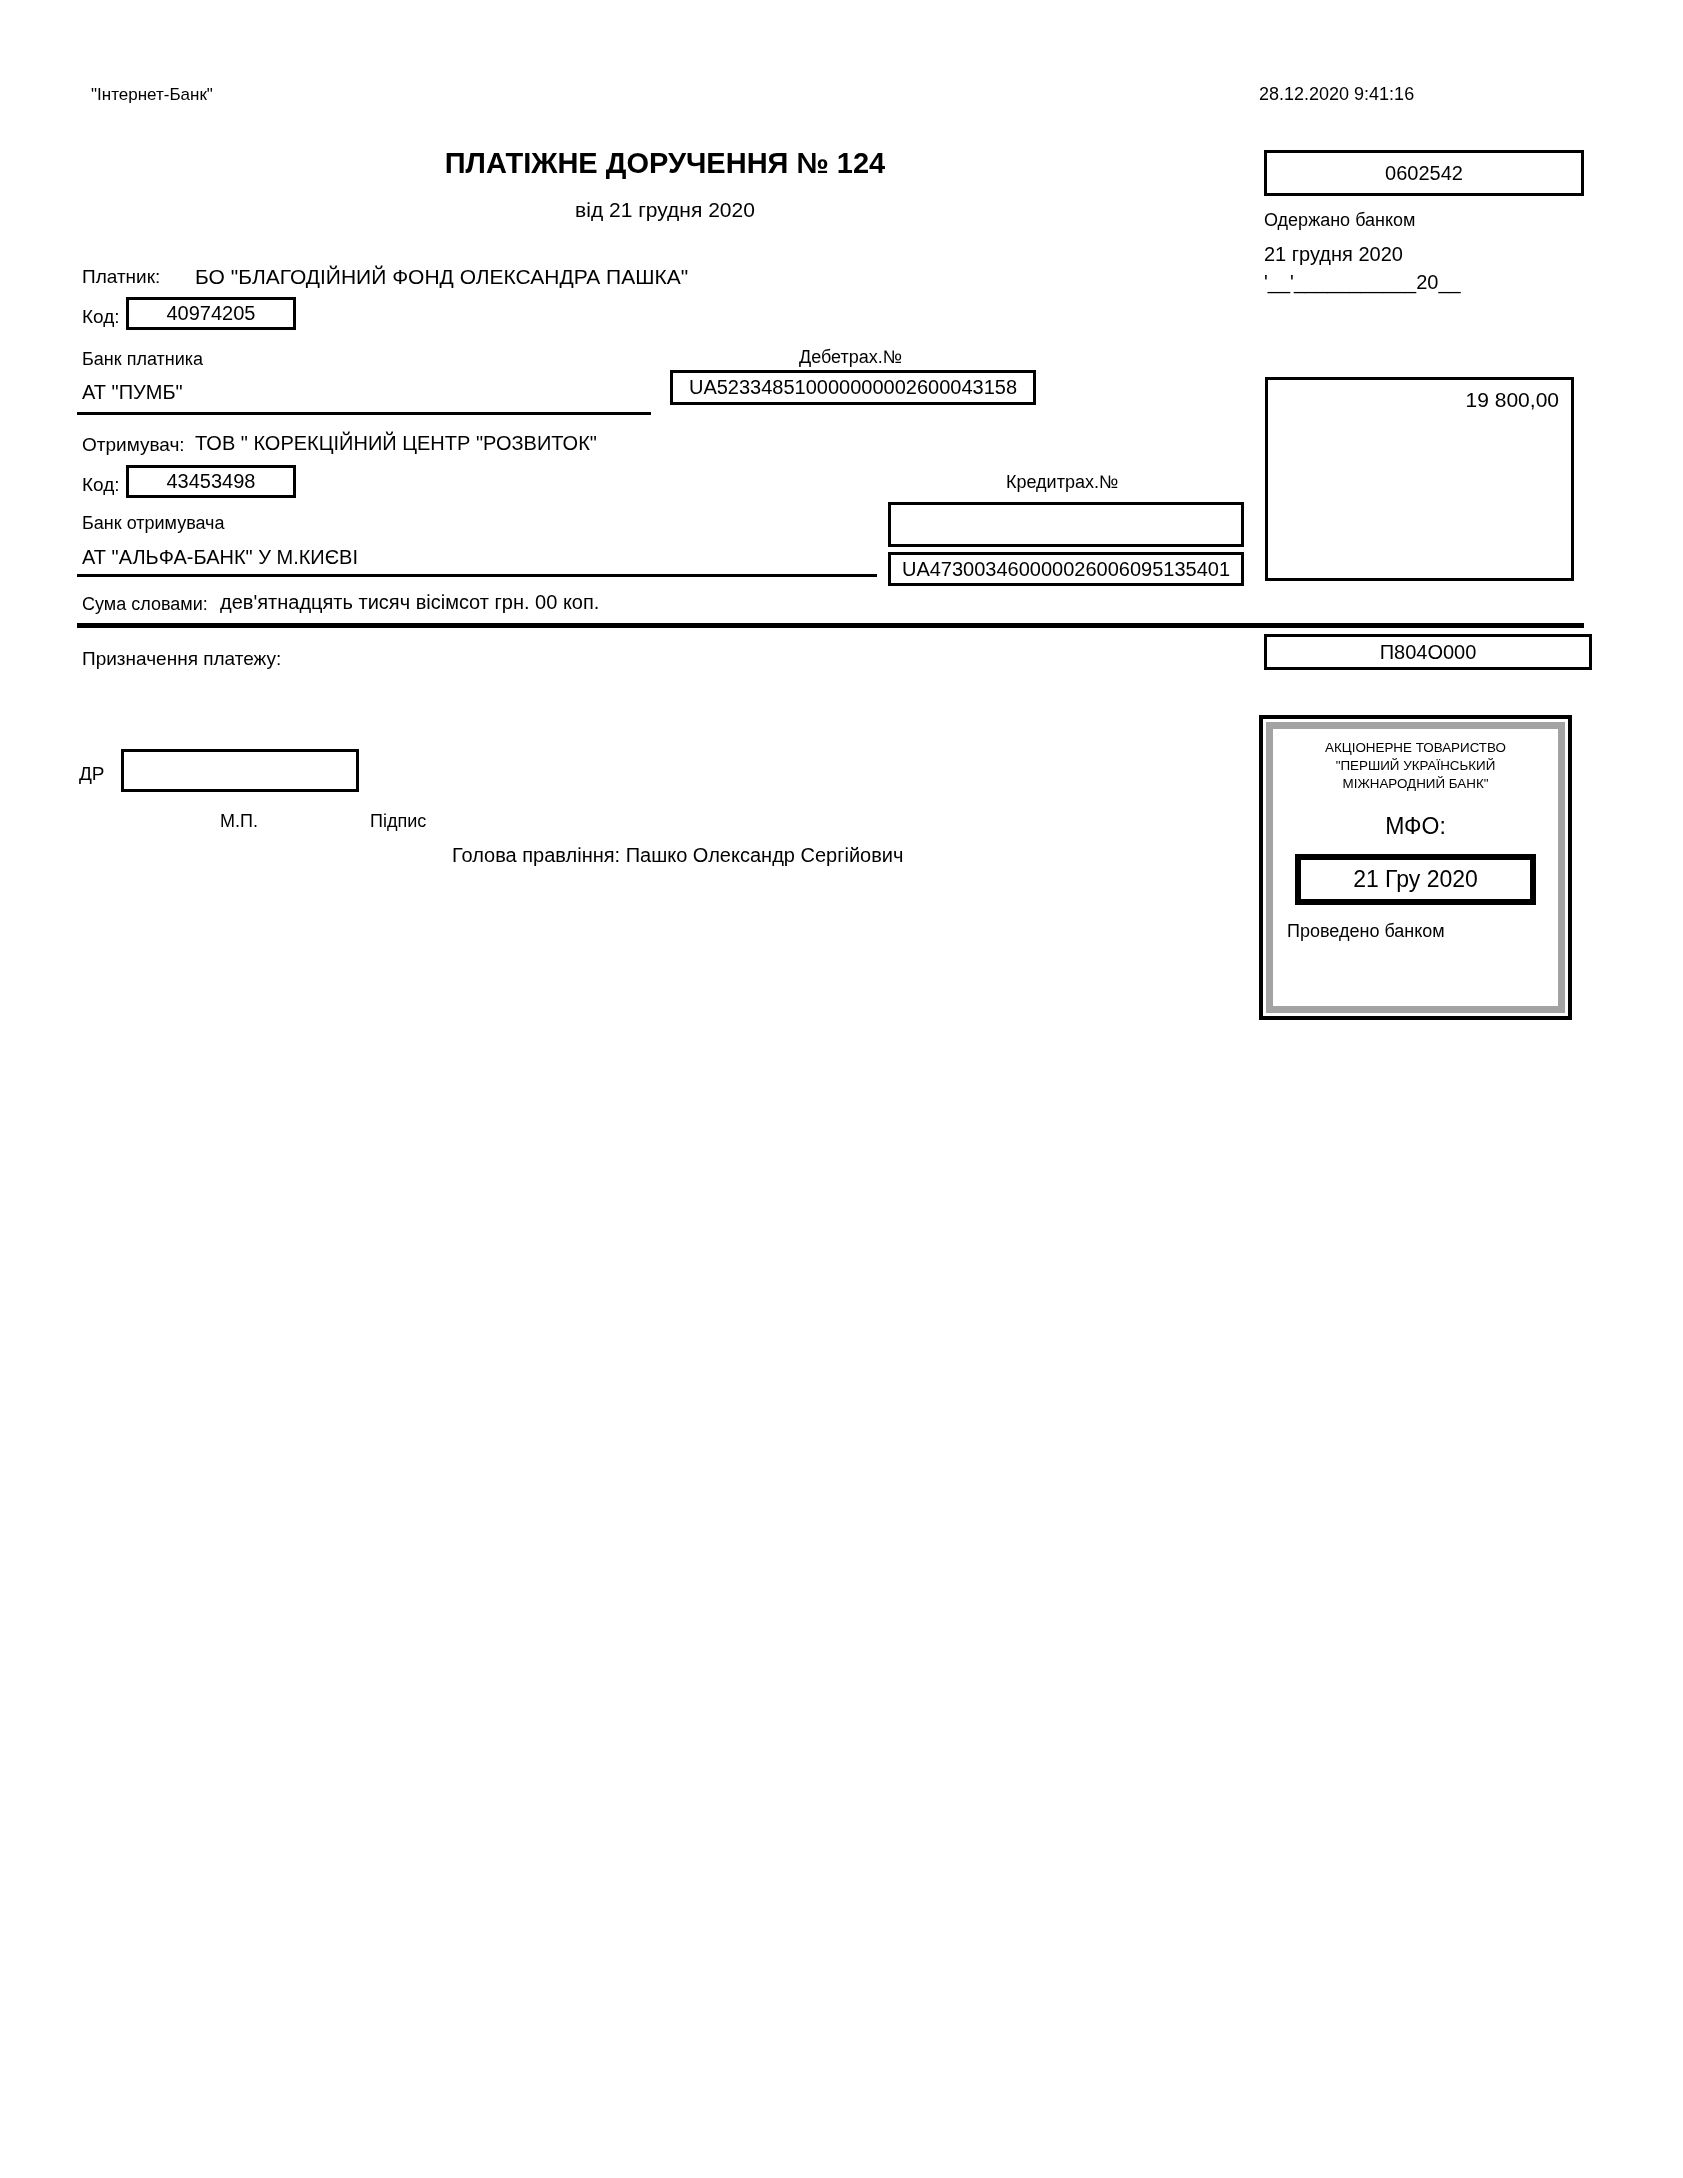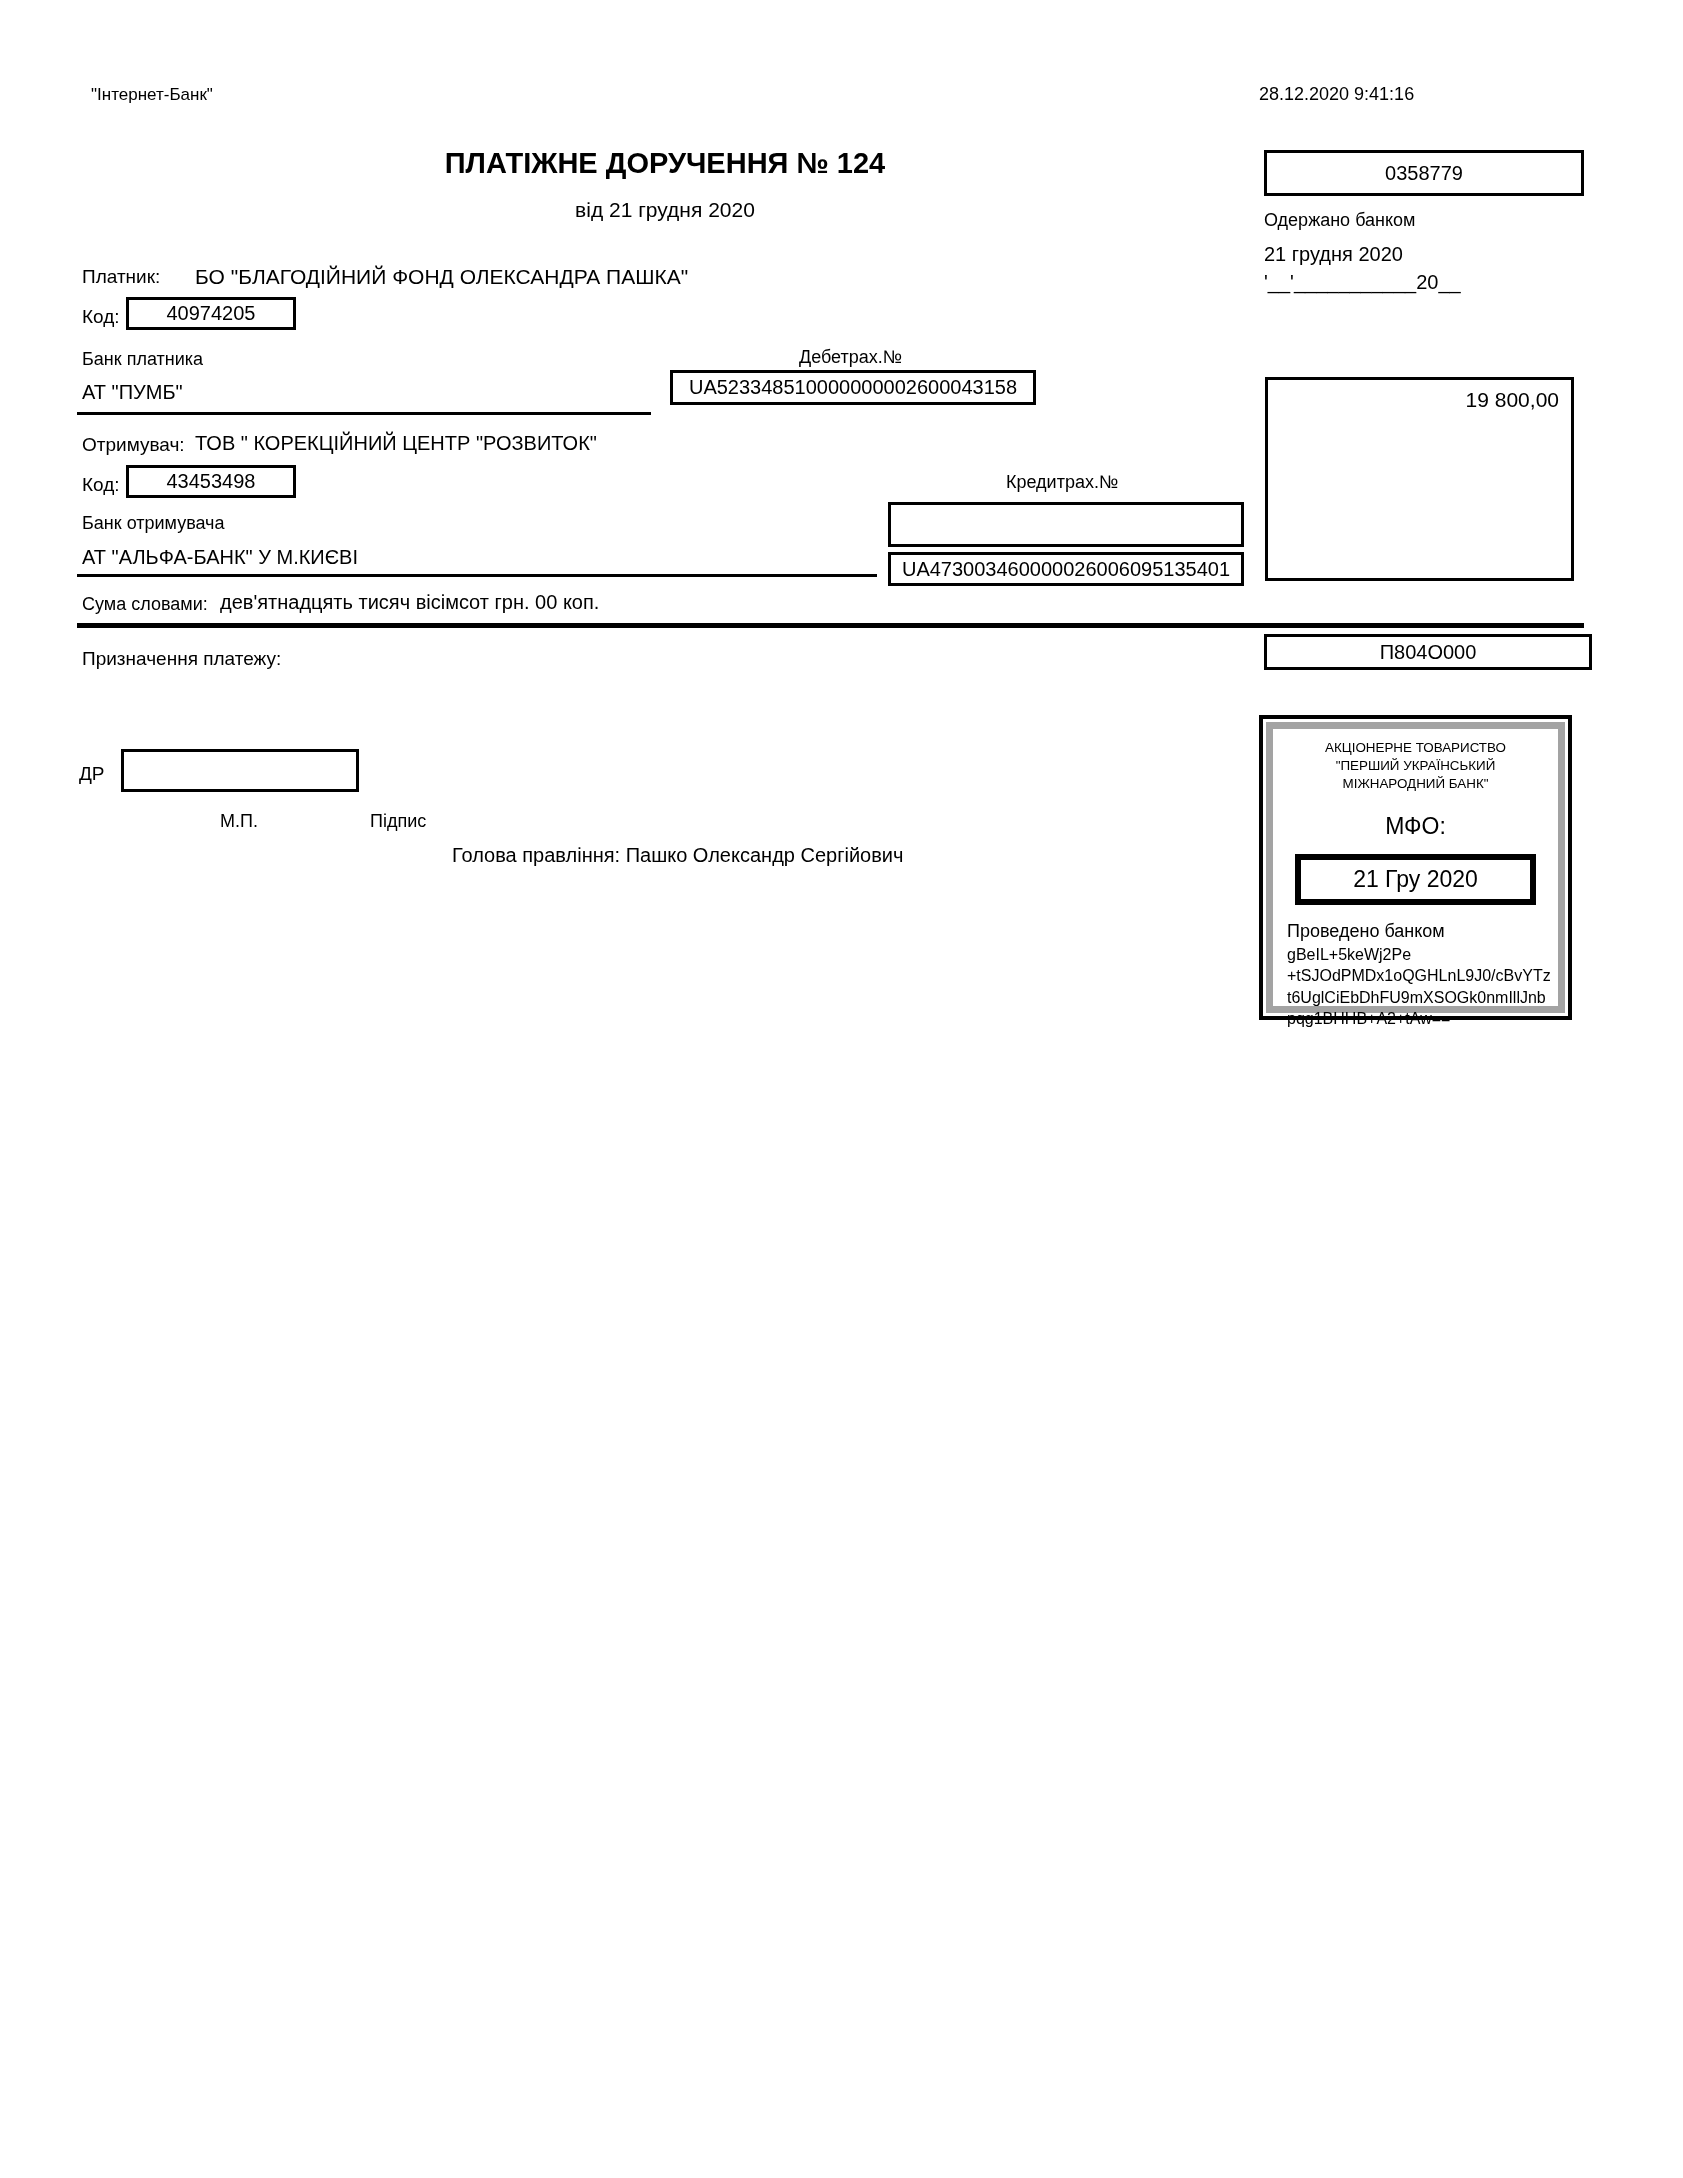--- a/index.html
+++ b/index.html
@@ -40,21 +40,21 @@
 
 <div class="page">
 
   <div class="abs f17" style="left:91px;top:85px;">"Інтернет-Банк"</div>
   <div class="abs f18" style="left:1259px;top:84px;">28.12.2020 9:41:16</div>
 
   <div class="abs title ctr" style="left:269px;top:147px;width:792px;">ПЛАТІЖНЕ ДОРУЧЕННЯ № 124</div>
   <div class="abs f21 ctr" style="left:269px;top:198px;width:792px;">від 21 грудня 2020</div>
 
   <div class="box" style="left:1264px;top:150px;width:320px;height:46px;">
-    <div class="boxtext f20">0358779</div>
+    <div class="boxtext f20">0602542</div>
   </div>
   <div class="abs f18" style="left:1264px;top:210px;">Одержано банком</div>
   <div class="abs f20" style="left:1264px;top:243px;">21 грудня 2020</div>
   <div class="abs f20" style="left:1264px;top:271px;">'__'___________20__</div>
 
   <div class="abs f19" style="left:82px;top:256px;margin-top:10px;">Платник:</div>
   <div class="abs f21" style="left:195px;top:265px;">БО "БЛАГОДІЙНИЙ ФОНД ОЛЕКСАНДРА ПАШКА"</div>
 
   <div class="abs f19" style="left:82px;top:306px;">Код:</div>
   <div class="box" style="left:126px;top:297px;width:170px;height:33px;">
@@ -112,23 +112,17 @@
 
   <div class="stamp">
     <div class="stamp-inner">
       <div class="stamp-org">АКЦІОНЕРНЕ ТОВАРИСТВО</div>
       <div class="stamp-org">"ПЕРШИЙ УКРАЇНСЬКИЙ МІЖНАРОДНИЙ БАНК"</div>
       <div class="stamp-mfo">МФО:</div>
       <div class="stamp-datebox">
         <span>21 Гру 2020</span>
       </div>
       <div class="stamp-processed">Проведено банком</div>
-      <div class="stamp-sig">
-        <div>gBeIL+5keWj2Pe</div>
-        <div>+tSJOdPMDx1oQGHLnL9J0/cBvYTz</div>
-        <div>t6UglCiEbDhFU9mXSOGk0nmIllJnb</div>
-        <div>pqg1BHHB+A2+tAw==</div>
-      </div>
     </div>
   </div>
 
 </div>
 
 
 </body></html>

